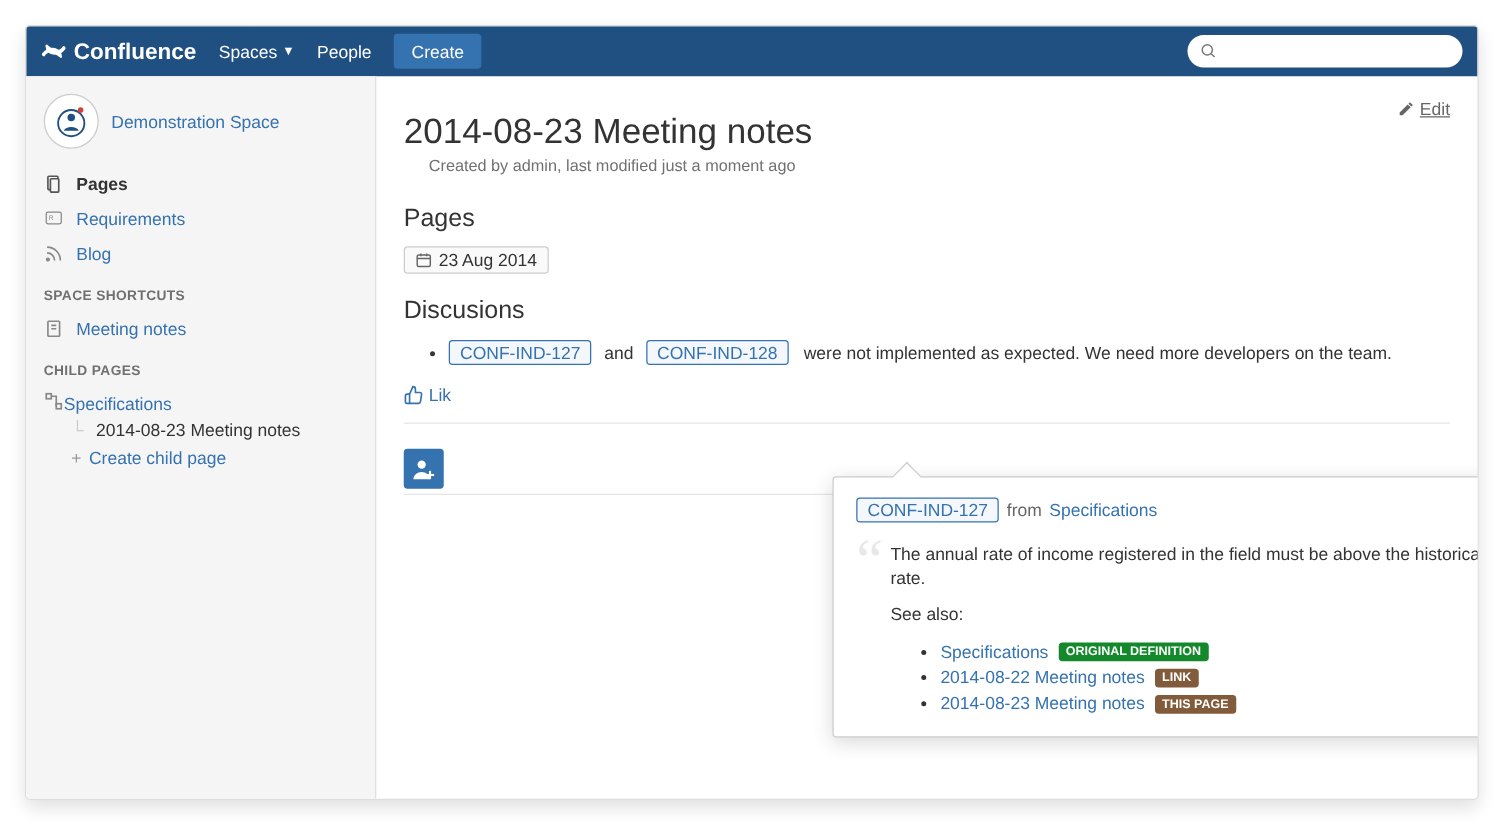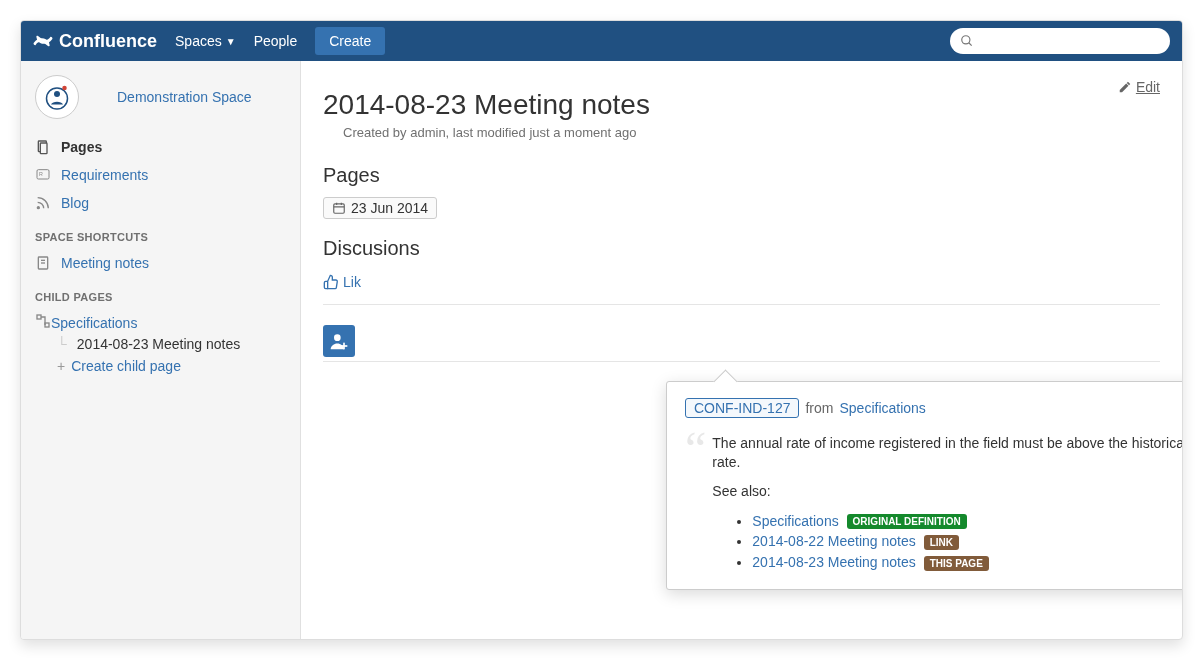--- a/index.html
+++ b/index.html
@@ -13,21 +13,21 @@
   .nav-item { color: #fff; margin-right: 18px; font-size: 14px; cursor: pointer; display: inline-flex; align-items: center; }
   .nav-item .caret { margin-left: 4px; font-size: 10px; }
   .create-btn { background: #3572b0; color: #fff; border: none; padding: 6px 14px; border-radius: 3px; font-size: 14px; cursor: pointer; }
   .spacer { flex: 1; }
   .search-box { background: #fff; border-radius: 14px; height: 26px; width: 220px; display: flex; align-items: center; padding: 0 10px; }
   .search-box svg { color: #888; }
   .search-box input { border: none; outline: none; flex: 1; margin-left: 6px; font-size: 13px; background: transparent; }
 
   .body { display: flex; height: calc(100% - 40px); }
   .sidebar { width: 280px; background: #f5f5f5; border-right: 1px solid #e0e0e0; padding: 14px 14px 14px 14px; font-size: 14px; }
-  .space-header { display: flex; align-items: center; margin-bottom: 14px; gap: 28px; }
+  .space-header { display: flex; align-items: center; margin-bottom: 14px; }
   .space-avatar { width: 44px; height: 44px; border-radius: 50%; border: 1px solid #ccc; background: #fff; display: flex; align-items: center; justify-content: center; margin-right: 10px; }
   .space-name { color: #3572b0; }
   .side-item { display: flex; align-items: center; padding: 6px 0; color: #3572b0; cursor: pointer; }
   .side-item.active { color: #333; font-weight: bold; }
   .side-item .icon { width: 18px; margin-right: 8px; color: #666; display: inline-flex; }
   .side-section { color: #707070; font-size: 11px; font-weight: bold; text-transform: uppercase; margin: 14px 0 6px 0; letter-spacing: 0.3px; }
   .tree-item { display:flex; align-items:center; padding: 4px 0 4px 0; color:#3572b0; cursor:pointer;}
   .tree-sub { padding-left: 22px; color:#333; }
   .tree-sub .current { color:#333; }
   .create-child { padding: 6px 0 6px 22px; color:#3572b0; cursor:pointer; display:flex; align-items:center;}
@@ -199,24 +199,32 @@
         <div class="byline">Created by admin, last modified just a moment ago</div>
 
         <h2 class="section">Pages</h2>
         <span class="date-chip">
           <svg width="14" height="14" viewBox="0 0 24 24" fill="none" stroke="#666" stroke-width="2">
               <rect x="3" y="5" width="18" height="16" rx="2"></rect>
               <line x1="3" y1="10" x2="21" y2="10"></line>
               <line x1="8" y1="3" x2="8" y2="7"></line>
               <line x1="16" y1="3" x2="16" y2="7"></line>
             </svg>
-          <span>23 Jun 2014</span>
+          <span>23 Aug 2014</span>
         </span>
 
         <h2 class="section">Discusions</h2>
+        <ul class="disc">
+          <li>
+            <span class="req-tag">CONF-IND-127</span>
+            <span class="and-word">and</span>
+            <span class="req-tag">CONF-IND-128</span>
+            <span class="disc-text">were not implemented as expected. We need more developers on the team.</span>
+          </li>
+        </ul>
 
         <div class="like-row">
           <svg width="16" height="16" viewBox="0 0 24 24" fill="none" stroke="#3572b0" stroke-width="2">
               <path d="M14 9V5a3 3 0 0 0-3-3l-4 9v11h11a2 2 0 0 0 2-1.7l1.4-9a2 2 0 0 0-2-2.3H14z"></path>
               <path d="M7 22H4a2 2 0 0 1-2-2v-7a2 2 0 0 1 2-2h3"></path>
             </svg>
           <span>Lik</span>
         </div>
 
         <hr class="thin">

